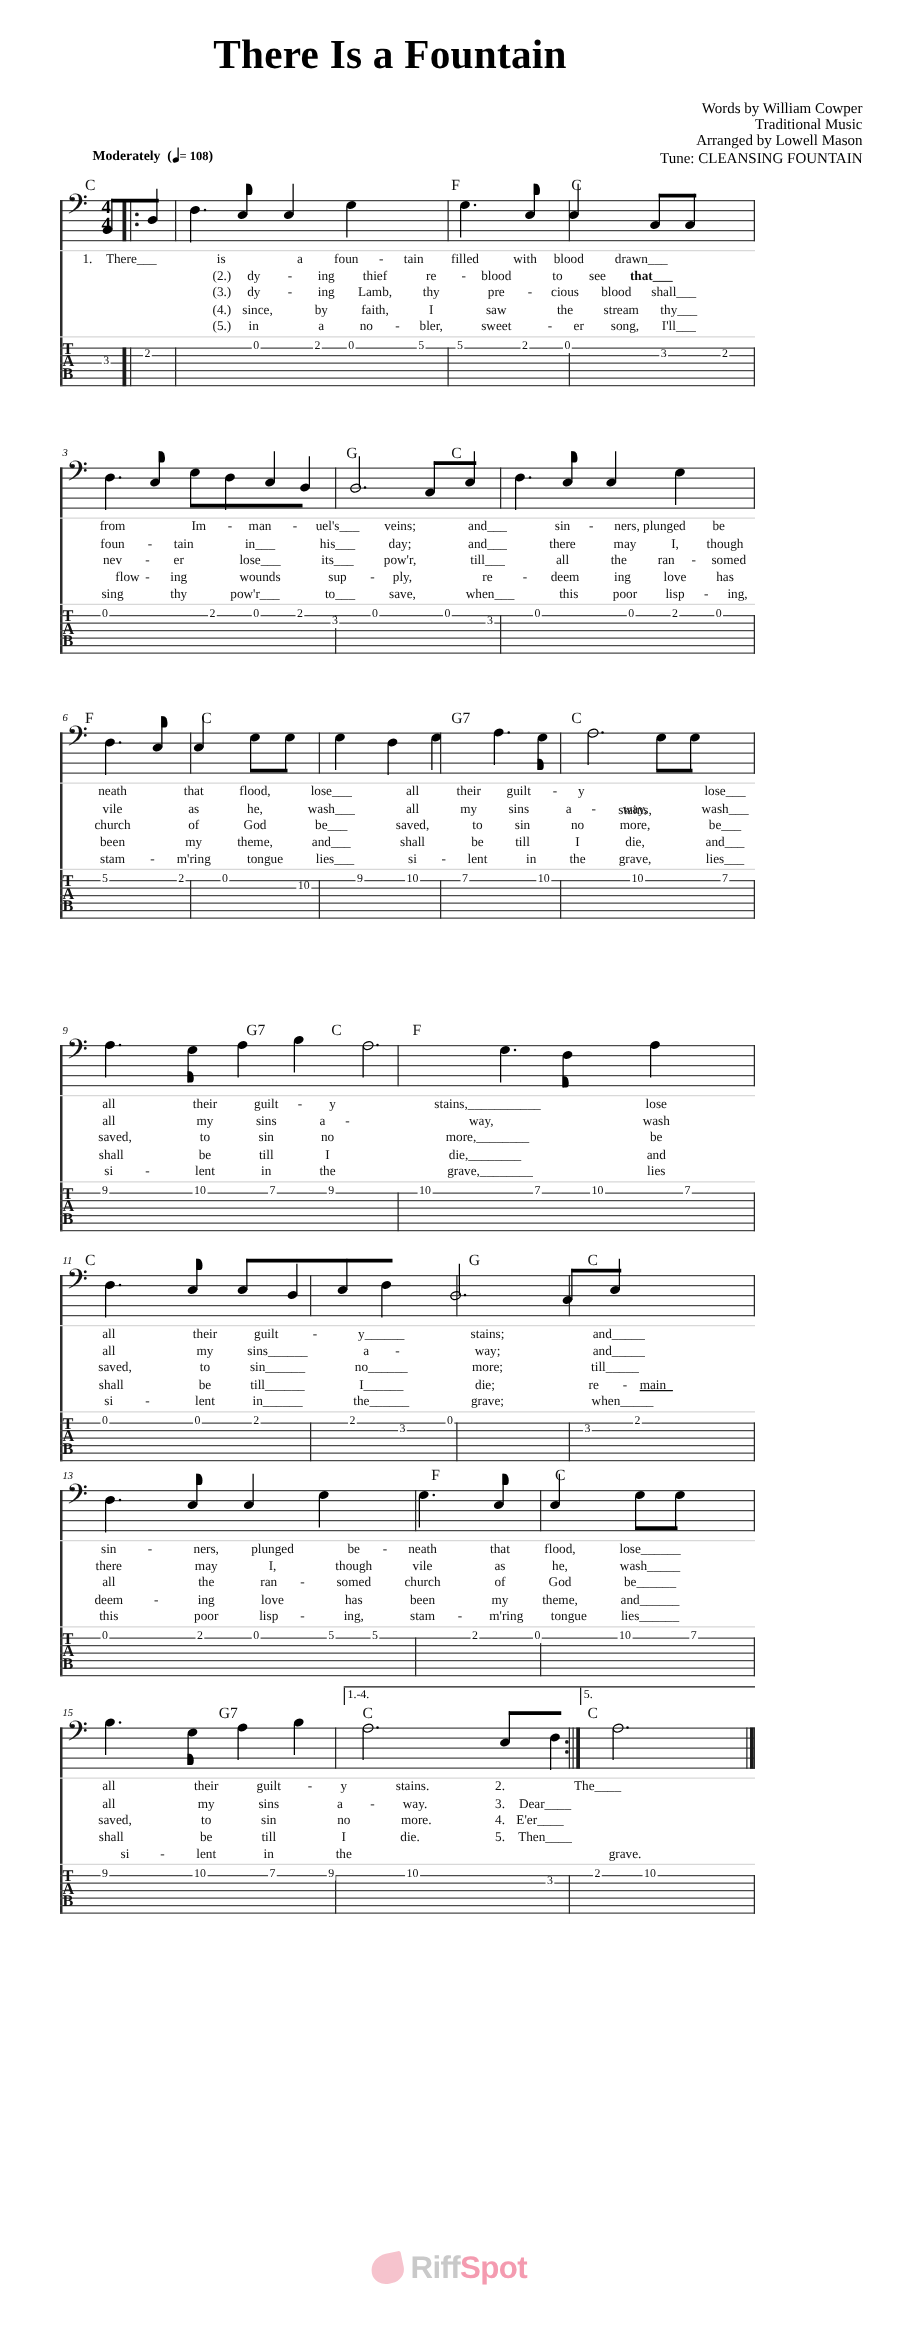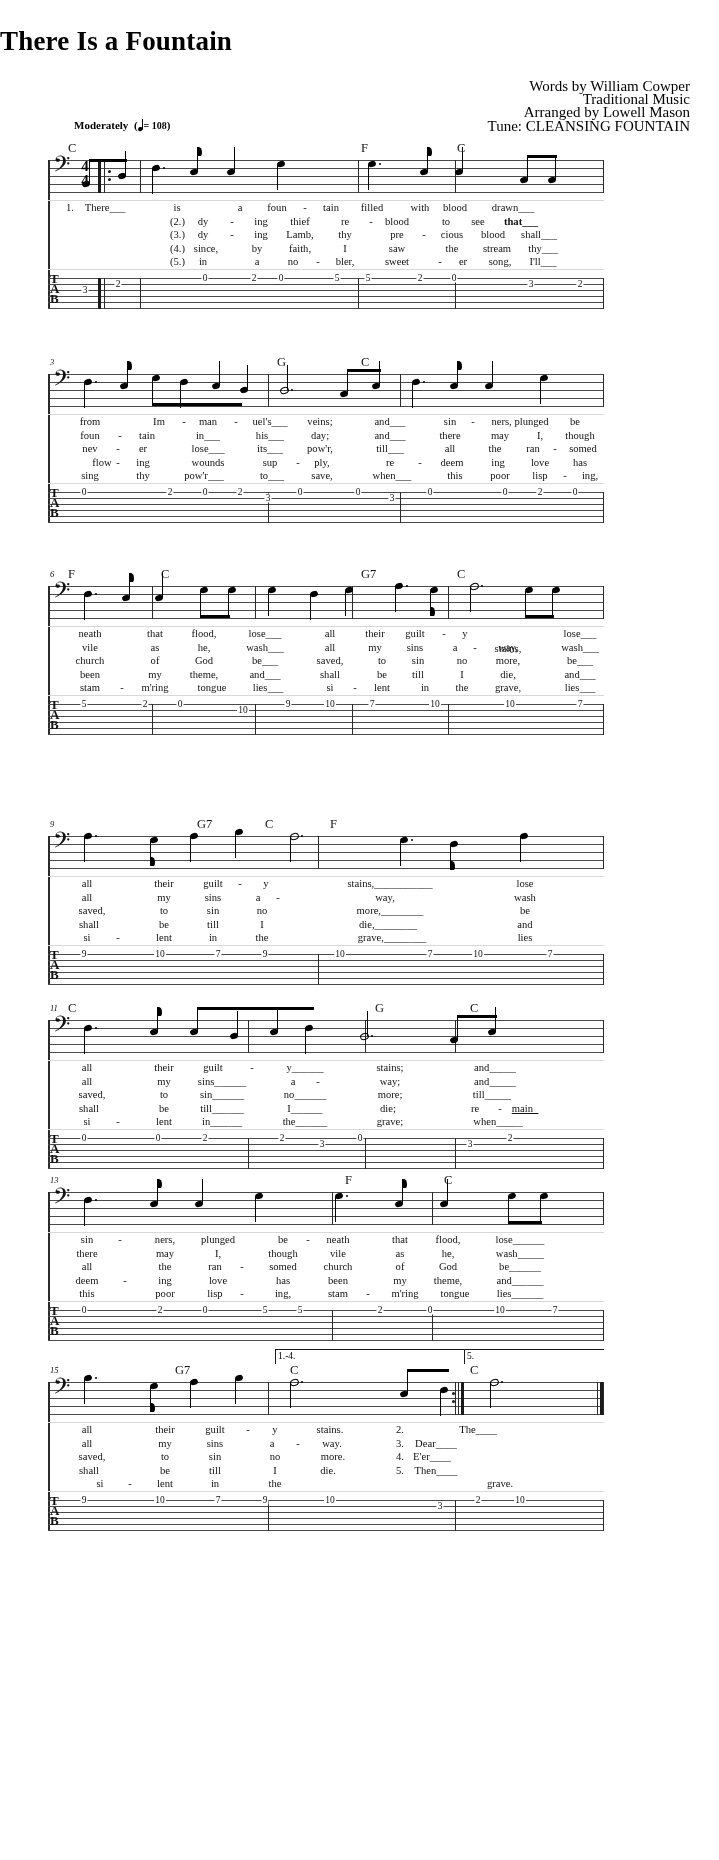--- a/index.html
+++ b/index.html
@@ -1,22 +1,22 @@
 <!DOCTYPE html>
 <html><head>
 <meta charset="utf-8">
 <style>
   html,body{margin:0;padding:0;background:#ffffff;}
   body{width:719px;height:1860px;position:relative;font-family:"Liberation Serif",serif;color:#000;}
   .page{position:relative;width:719px;height:1860px;overflow:hidden;}
 
   
-  .title{position:absolute;left:0;top:26px;width:624px;text-align:left;
-         font-family:"Liberation Serif",serif;font-weight:bold;font-size:27px;letter-spacing:.2px;}
-  .credits{position:absolute;right:29px;top:80px;text-align:right;font-size:15px;line-height:13.2px;}
+  .title{position:absolute;left:0;top:26px;width:624px;text-align:center;
+         font-family:"Liberation Serif",serif;font-weight:bold;font-size:33px;letter-spacing:.2px;}
+  .credits{position:absolute;right:29px;top:80px;text-align:right;font-size:12px;line-height:13.2px;}
   .credits div{white-space:nowrap;}
   .tempo{position:absolute;left:74px;top:119px;font-size:11px;font-weight:bold;white-space:nowrap;}
   .tempo .eqn{font-weight:bold;font-size:10px;}
   .qnote{display:inline-block;position:relative;width:6px;height:11px;vertical-align:-2px;}
   .qnote::before{content:"";position:absolute;left:0;bottom:0;width:5px;height:4px;background:#000;border-radius:50% 50% 50% 50%/60% 60% 40% 40%;transform:rotate(-20deg);}
   .qnote::after{content:"";position:absolute;left:4px;bottom:2px;width:1.2px;height:10px;background:#000;}
 
   
   .system{position:absolute;left:0;width:719px;}
   .sysnum{position:absolute;font-size:8.5px;font-style:italic;color:#111;}
@@ -1005,14 +1005,17 @@
           <i></i>
           <i></i>
         </div>
         <div class="thinbar" style="left: 458px; top: 1382px; height: 33px;"></div>
         <div class="endbar" style="left: 461px; top: 1382px; height: 33px;"></div>
         <div class="thinbar" style="left: 597px; top: 1382px; height: 33px;"></div>
         <div class="endbar" style="left: 600px; top: 1382px; height: 33px;"></div>
       </div>
     </div>
 
+  <div class="logo">
+    <span class="mark"></span><span class="riff">Riff</span><span class="spot">Spot</span>
+  </div>
 
 </div>
 
 </body></html>

